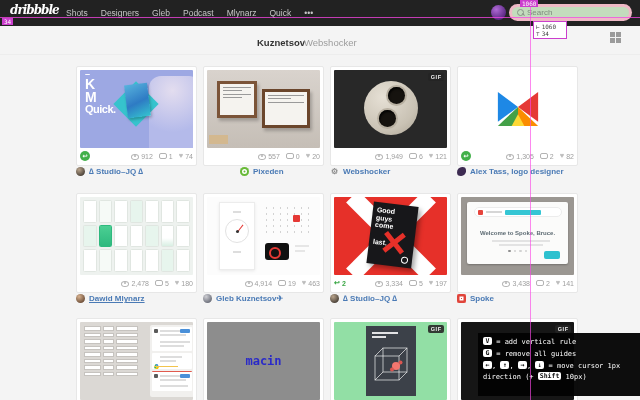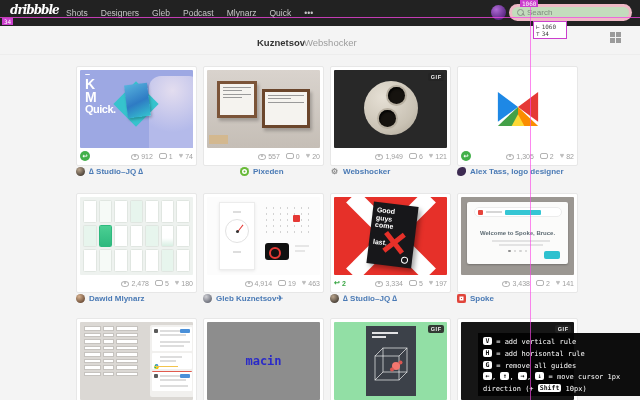--- a/index.html
+++ b/index.html
@@ -390,21 +390,21 @@
       <span class="stat">
           <span class="bub"></span>
           <span>5</span>
         </span>
       <span class="stat">
           <span class="hrt">♥</span>
           <span>180</span>
         </span>
     </div>
   </div>
-  <div class="byline" style="left:76px;top:294px;">
+  <div class="byline" style="left:76px;top:294px;text-decoration:underline;">
     <span class="bav photo2"></span>
     <span>Dawid Mlynarz</span>
   </div>
 
   <div class="card" style="left:203px;top:193px;">
     <div class="art a6">
       <div class="ph">
         <div class="dash" style="top:8px;"></div>
         <div class="clk">
             <div class="hand"></div>
@@ -625,21 +625,20 @@
         <span>1060</span>
       </div>
     <div>
         <span>⊤</span>
         <span>34</span>
       </div>
   </div>
 
   <div class="ov">
     <div><span class="key">V</span> <span>= add vertical rule</span></div>
-    <div><span class="key">H</span> <span>= add horisontal rule</span></div>
     <div><span class="key">G</span> <span>= remove all guides</span></div>
     <div>
       <span class="key">←</span>,
       <span class="key">↑</span>,
       <span class="key">→</span>,
       <span class="key">↓</span>
       <span>= move cursor 1px</span>
     </div>
     <div><span>direction (+</span> <span class="key">Shift</span> <span>10px)</span></div>
   </div>

